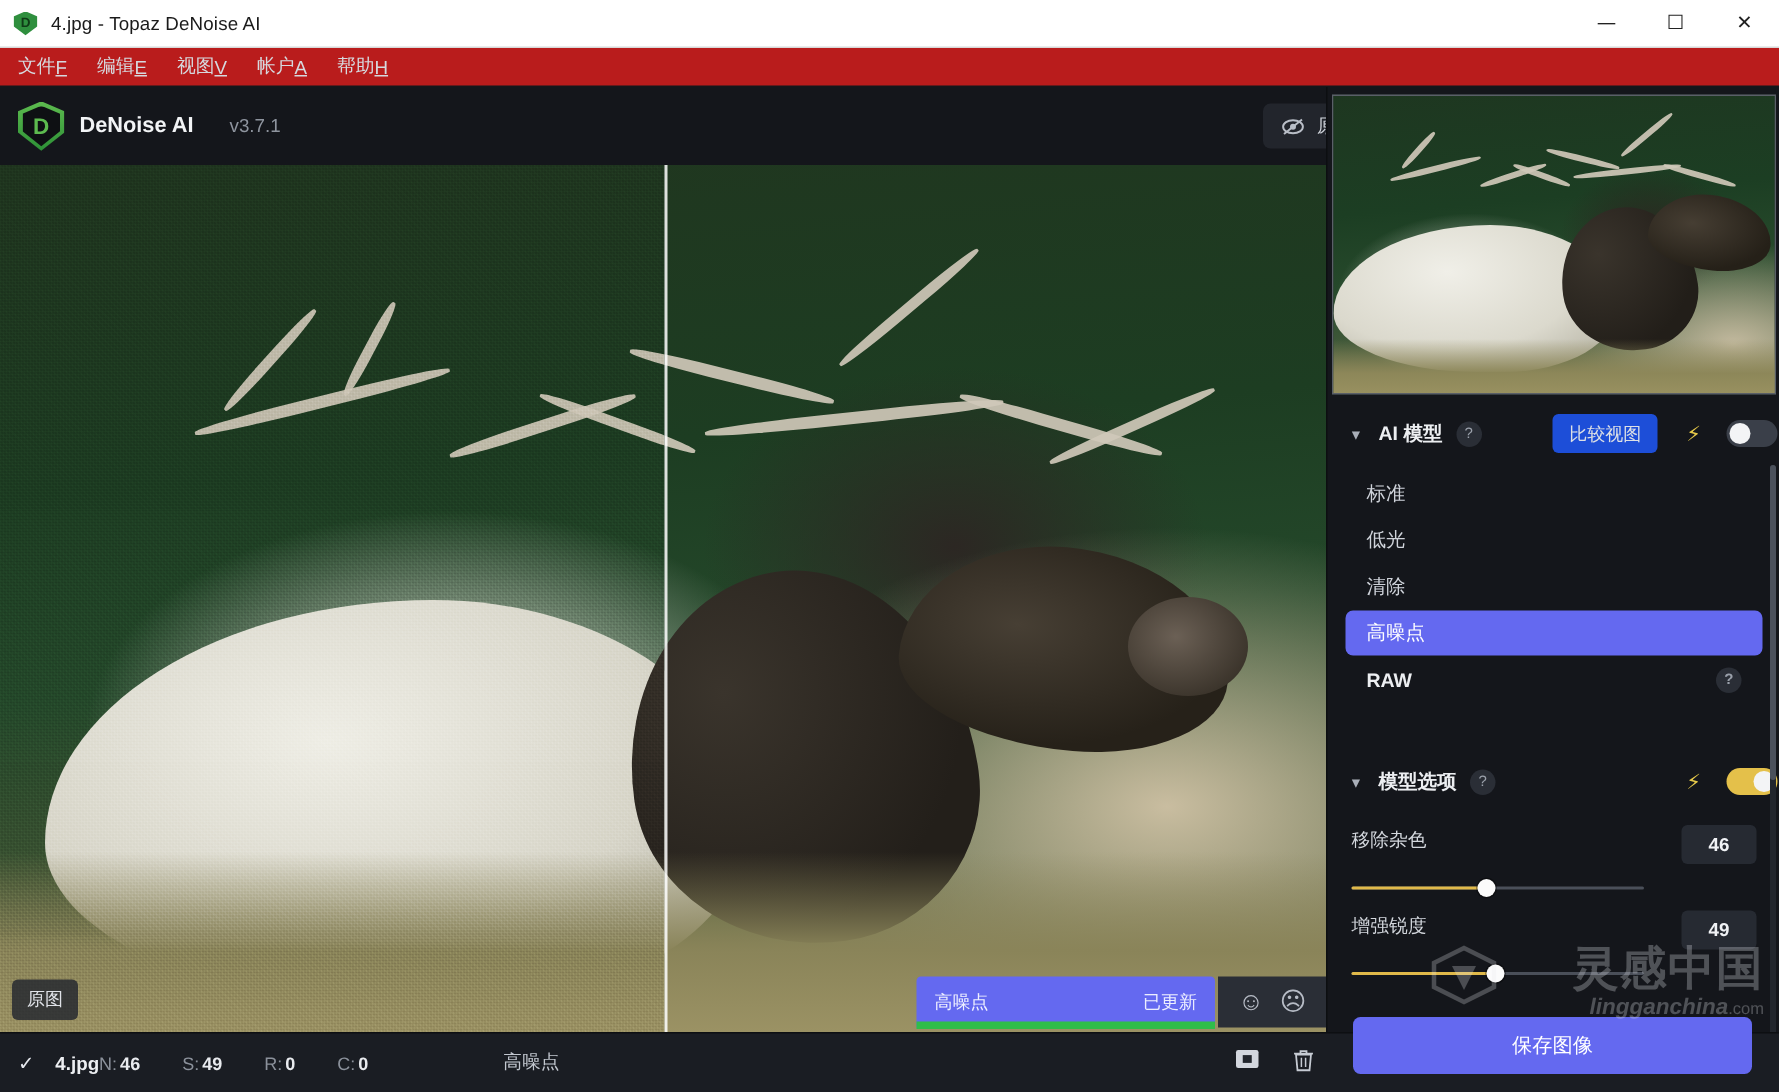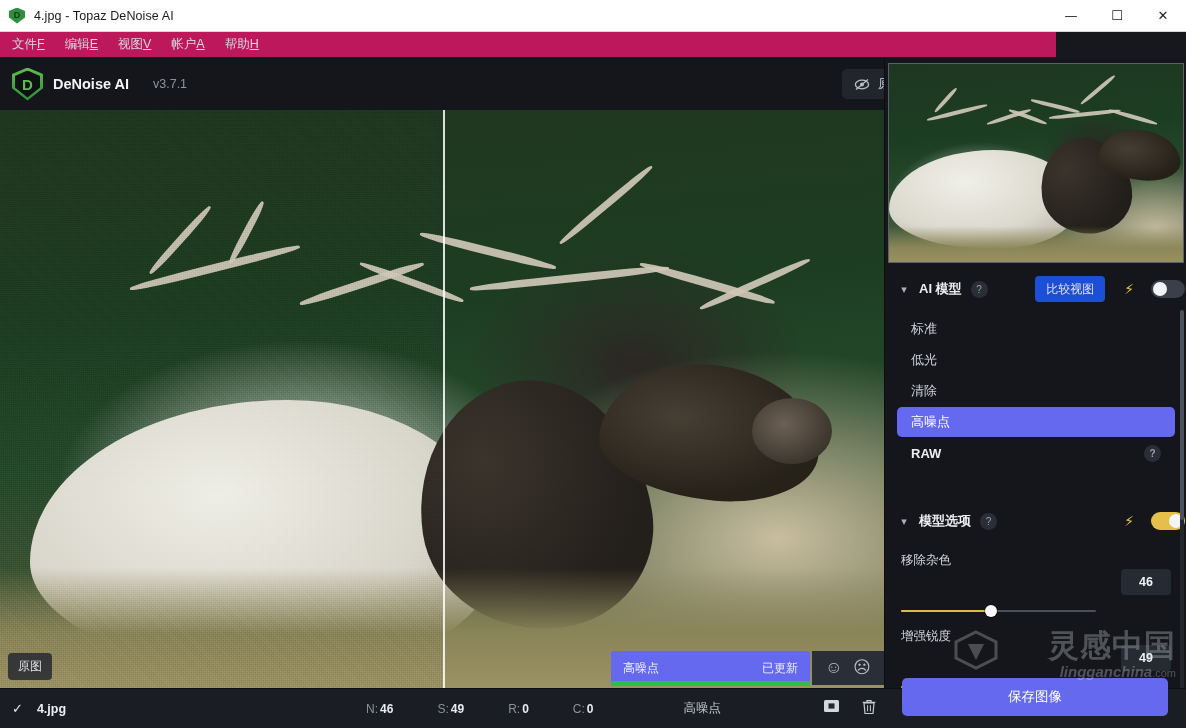--- a/index.html
+++ b/index.html
@@ -31,22 +31,22 @@
   .tb-title { font-size: 12.5px; color: #1a1a1a; letter-spacing: 0.1px; }
   .tb-controls { margin-left: auto; display: flex; height: 32px; }
   .tb-btn {
     width: 46px; height: 32px; display: flex; align-items: center;
     justify-content: center; color: #222; font-size: 13px;
   }
   .gl { font-family: "DejaVu Sans", sans-serif; font-size: 13px; line-height: 1; }
 
   
   .menubar {
-    position: absolute; left: 0; top: 32px; width: 1056px; height: 26px;
-    background: #be185d; display: flex; align-items: flex-end;
+    position: absolute; left: 0; top: 32px; width: 1186px; height: 26px;
+    background: #b91c1c; display: flex; align-items: center;
     border-bottom: 1px solid #15171b;
   }
   .menu-item {
     font-size: 12.5px; color: #d6d9de; padding: 0 10px; height: 26px;
     display: flex; align-items: center; cursor: default;
   }
   .menu-item:first-child { margin-left: 2px; }
   .menu-item u { text-decoration: underline; }
 
   
@@ -247,21 +247,21 @@
   .model-item {
     height: 30px; border-radius: 5px; display: flex; align-items: center;
     padding: 0 14px; font-size: 13px; color: #cfd3da; cursor: pointer;
     margin-bottom: 1px;
   }
   .model-item.selected { background: #6469f0; color: #ffffff; }
   .model-item.bold { font-weight: bold; color: #eceef1; }
   .model-item .qmark { margin-left: auto; }
 
   .slider-row { padding: 8px 16px 0 16px; }
-  .sl-top { display: flex; align-items: flex-start; flex-direction: column; }
+  .sl-top { display: flex; align-items: flex-start; }
   .sl-label { font-size: 12.5px; color: #d3d7dd; padding-top: 2px; }
   .sl-value {
     margin-left: auto; width: 50px; height: 26px; background: #262a32;
     border-radius: 4px; display: flex; align-items: center;
     justify-content: center; font-size: 12.5px; color: #f0f2f5; font-weight: bold;
   }
   .sl-track-wrap { position: relative; margin-top: 9px; width: 195px; height: 14px; }
   .sl-track {
     position: absolute; top: 6px; left: 0; width: 195px; height: 2px;
     background: #4a4f59; border-radius: 1px;
@@ -305,21 +305,21 @@
   }
 
   
   .statusbar {
     position: absolute; left: 0; top: 688px; width: 1186px; height: 40px;
     background: #1a1d23; border-top: 1px solid #0d0f12;
     display: flex; align-items: center;
   }
   .st-check { color: #e6e9ee; font-size: 13px; margin-left: 12px; }
   .st-file { font-size: 12.5px; color: #edeff2; margin-left: 14px; font-weight: bold; }
-  .st-metrics { margin-left: 300px; display: flex; gap: 44px; }
+  .st-metrics { display: flex; gap: 28px; }
   .metric { font-size: 12px; color: #8b919b; }
   .metric b { color: #e9ebef; font-weight: bold; margin-left: 2px; }
   .st-model { font-size: 12.5px; color: #c2c7cf; margin-left: 90px; }
   .st-icons { margin-left: auto; display: flex; gap: 22px; margin-right: 310px; }
   .st-ic { color: #c6cbd3; font-size: 14px; cursor: pointer; }
 </style>
 </head>
 <body>
 
 <div class="app">

